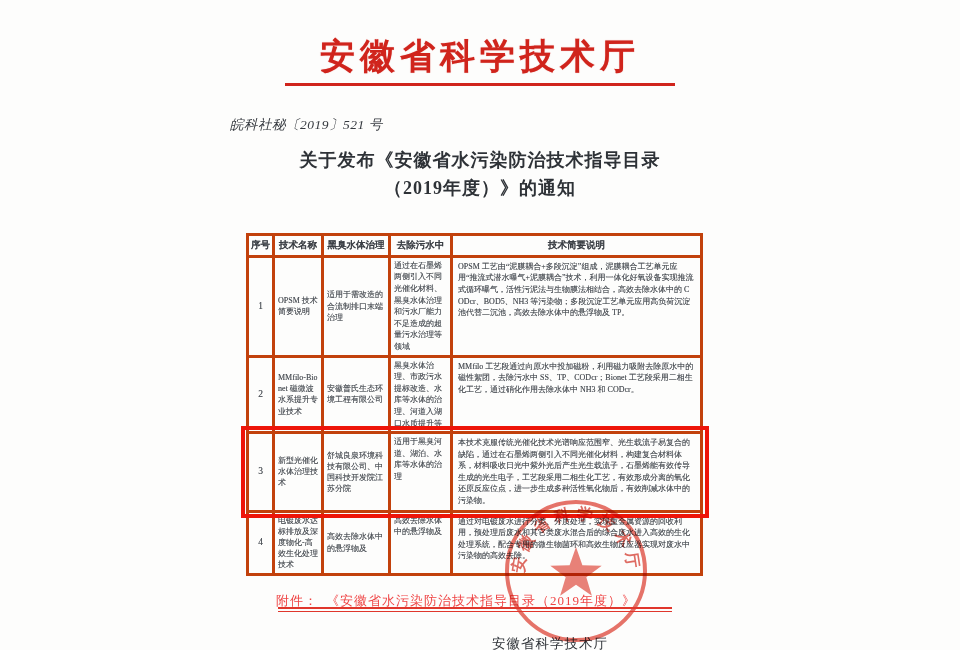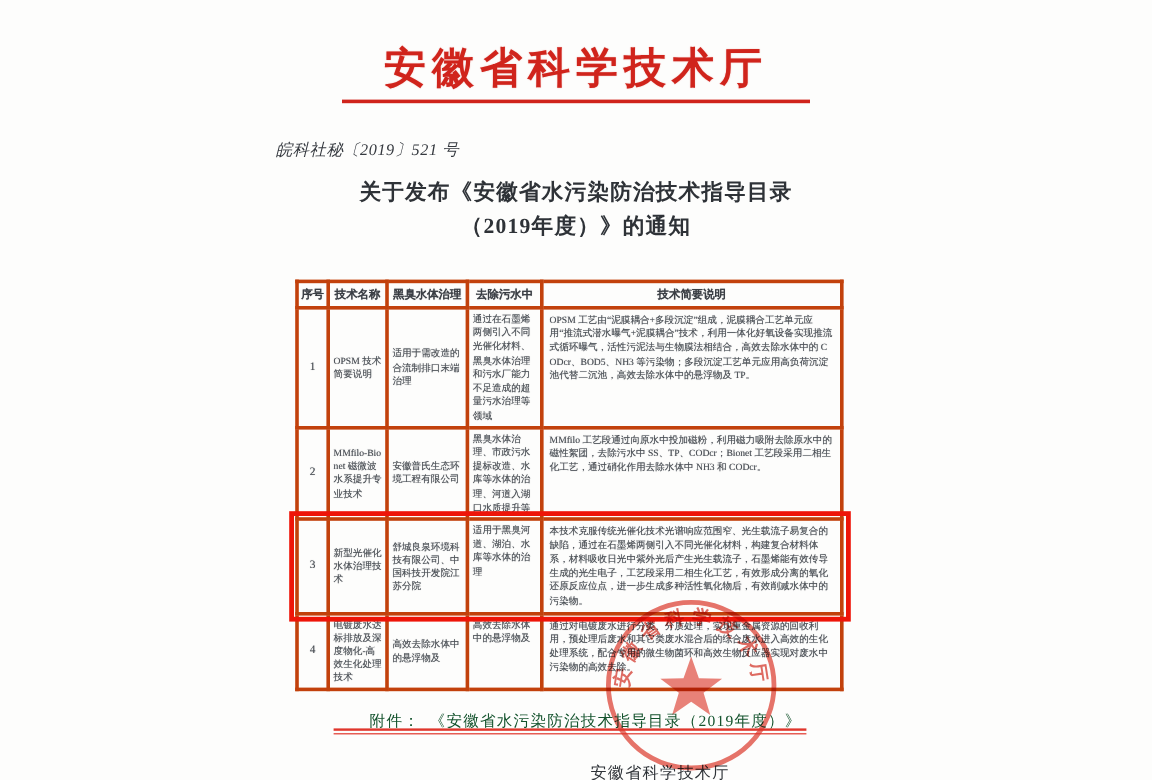--- a/index.html
+++ b/index.html
@@ -45,22 +45,22 @@
     font-size:9.5px;font-weight:bold;color:#3a3e44;
     padding:3px 1px;text-align:center;
   }
   .tbl td{line-height:1.4;vertical-align:middle;}
   td.c-no{text-align:center;font-size:9.5px;}
   td.c-scope,td.c-sum{vertical-align:top;line-height:1.45;}
   td.c-sum{font-size:8px;padding:3px 5px;}
   tr.row-hl{outline:4px solid #ee1509;outline-offset:3px;}
 
   .attachment{
-    margin:16px 0 0 78px;
-    font-size:13px;color:#14532d;letter-spacing:1px;
+    margin:16px 0 0 46px;
+    font-size:13px;color:#ef4444;letter-spacing:1px;
   }
   .attachment .att-title{margin-left:8px;}
 
   .signature{
     margin:20px 0 0 262px;
     font-size:13.5px;color:#2e3237;line-height:2.05;letter-spacing:1px;
   }
 
   .seal{
     position:absolute;left:501px;top:496px;width:150px;height:150px;

